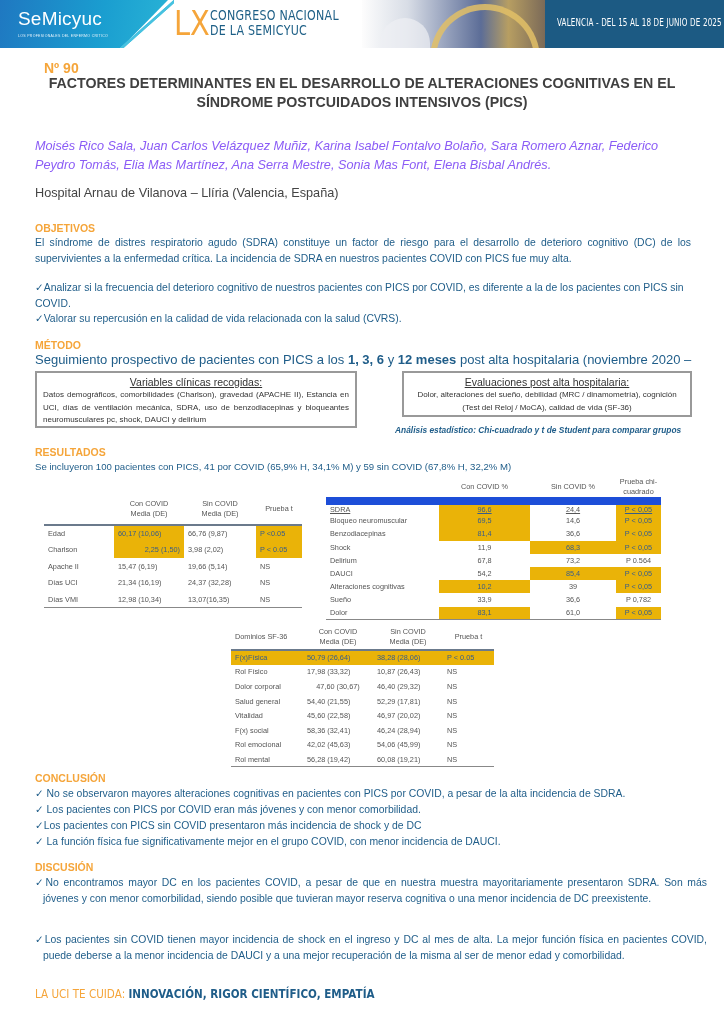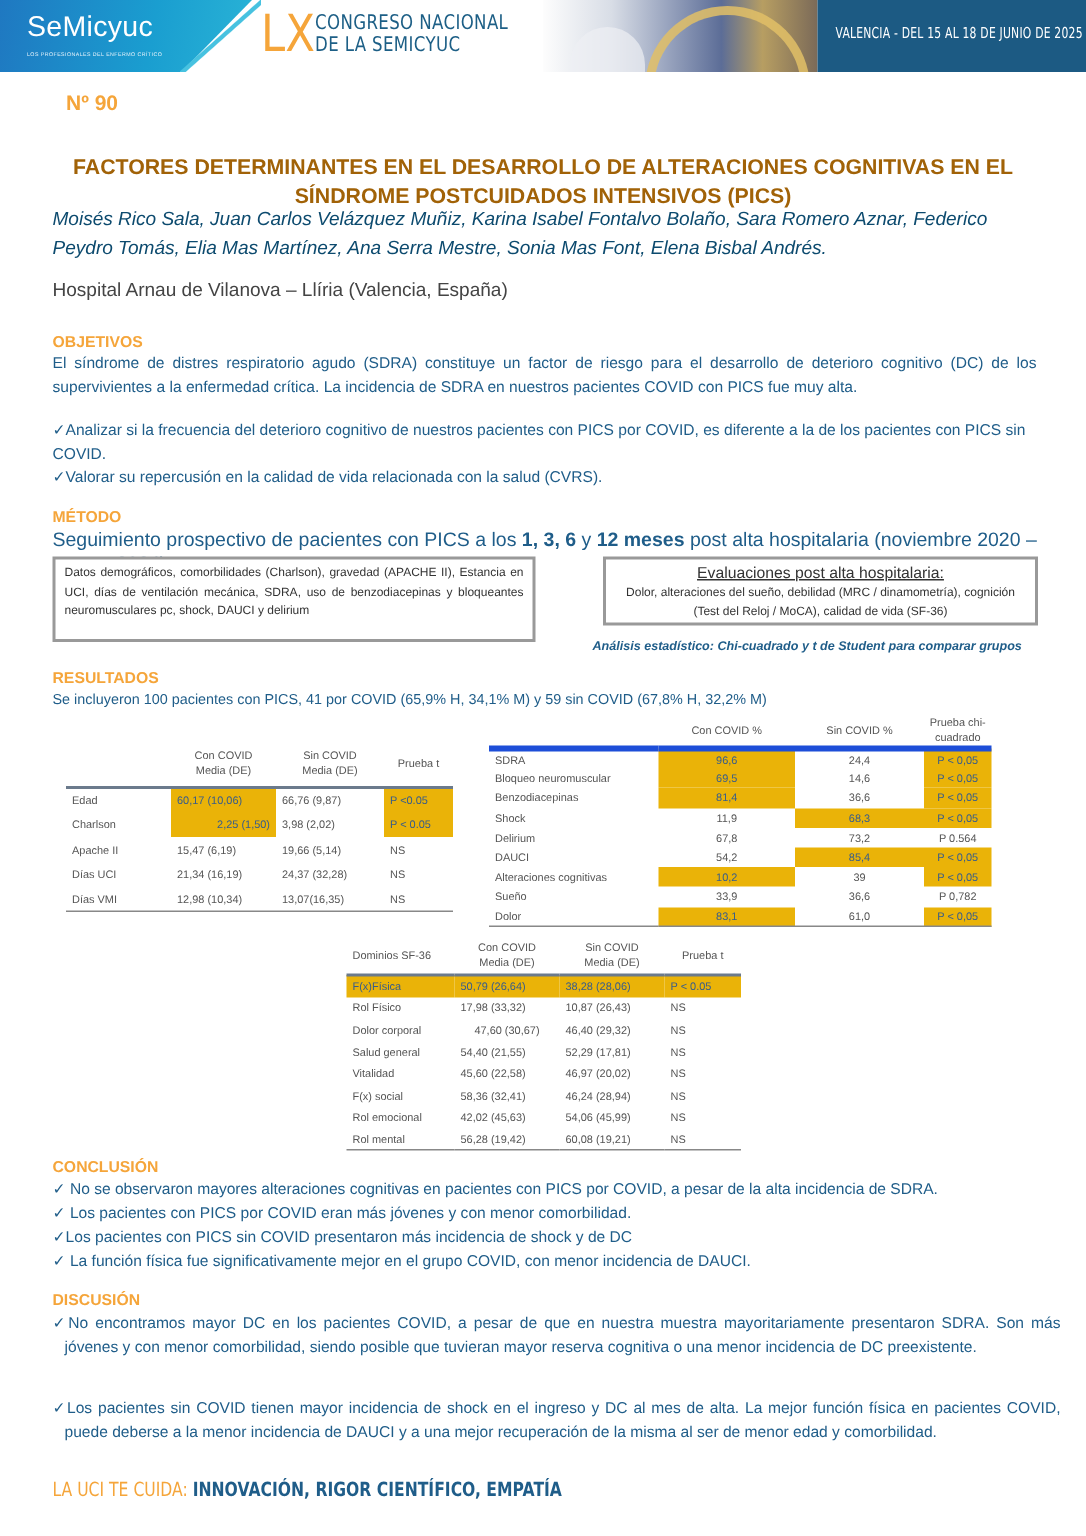--- a/index.html
+++ b/index.html
@@ -18,22 +18,22 @@
   .lx { position: absolute; left: 174px; top: 3px; color: #f5a53a; font-family: "DejaVu Sans", sans-serif; font-size: 34px; font-weight: normal; line-height: 40px; transform: scaleX(0.85); transform-origin: left; }
   .congreso { position: absolute; left: 210px; top: 8px; color: #1d5f86; font-family: "DejaVu Sans", sans-serif; font-size: 13.5px; line-height: 15px; transform: scaleX(0.82); transform-origin: left; letter-spacing: 0.3px; }
   .hdr-photo { position: absolute; left: 362px; top: 0; width: 183px; height: 48px;
     background: linear-gradient(90deg, #fdfdfd 0%, #d8dde6 25%, #9aa5bf 45%, #5c6d97 65%, #b79e62 80%, #7b6a58 100%); }
   .arch1 { position: absolute; left: 430px; top: 4px; width: 110px; height: 60px; border-radius: 60px 60px 0 0; border: 6px solid #e2c067; border-bottom: none; opacity: .85; }
   .arch2 { position: absolute; left: 380px; top: 18px; width: 50px; height: 40px; border-radius: 40px 40px 0 0; background: #eef0f4; opacity: .7; }
   .hdr-right { position: absolute; left: 545px; top: 0; width: 179px; height: 48px; background: #1c5a83; }
   .hdr-date { position: absolute; left: 557px; top: 17px; color: #fff; font-family: "DejaVu Sans", sans-serif; font-size: 10px; transform: scaleX(0.72); transform-origin: left; white-space: nowrap; letter-spacing: .2px; }
 
   .num { position: absolute; left: 44px; top: 60px; color: #f5a53a; font-weight: bold; font-size: 14px; }
-  .title { position: absolute; left: 20px; top: 103px; width: 684px; text-align: center; color: #a16207; font-weight: bold; font-size: 14.2px; line-height: 19px; }
-  .authors { position: absolute; left: 35px; top: 137px; width: 660px; font-style: italic; font-size: 12.7px; line-height: 19px; color: #0c4a6e; }
+  .title { position: absolute; left: 20px; top: 74px; width: 684px; text-align: center; color: #404040; font-weight: bold; font-size: 14.2px; line-height: 19px; }
+  .authors { position: absolute; left: 35px; top: 137px; width: 660px; font-style: italic; font-size: 12.7px; line-height: 19px; color: #8b5cf6; }
   .hospital { position: absolute; left: 35px; top: 186px; font-size: 12.7px; color: #444; }
 
   .sec { position: absolute; left: 35px; color: #f5a53a; font-weight: bold; font-size: 10.5px; }
   .para { position: absolute; left: 35px; width: 656px; font-size: 10.4px; line-height: 16px; color: #1f5d89; text-align: justify; }
   .check { position: absolute; left: 35px; width: 660px; font-size: 10.4px; line-height: 16px; color: #1f5d89; }
 
   .box { position: absolute; border: 2px solid #999; background: #fff; padding: 3px 6px; font-size: 8px; line-height: 12.5px; color: #333; }
   .box-title { text-align: center; text-decoration: underline; font-size: 10.5px; line-height: 13px; color: #333; }
   .analysis { position: absolute; left: 395px; top: 425px; font-size: 8.4px; font-weight: bold; font-style: italic; color: #1f5d89; }
 
@@ -45,21 +45,21 @@
   .t1 thead tr { height: 32px; }
   .t1 th { padding: 0 4px; }
   .t1 tbody tr:first-child td { border-top: 2px solid #6b7a8c; }
   .t1 tbody tr:last-child td { border-bottom: 1px solid #888; }
   .t2 { left: 326px; top: 477px; width: 335px; }
   .t2 thead tr { height: 15px; }
   .t2 th { text-align: center; }
   .t2 th:first-child { text-align: left; }
   .t2 td { height: 13.2px; }
   .t2 td.c { text-align: center; }
-  .t2 tbody tr:first-child td { border-top: 4px solid #1d4ed8; }
+  .t2 tbody tr:first-child td { border-top: 8px solid #1d4ed8; text-decoration: underline; }
   .t2 tbody tr:last-child td { border-bottom: 1px solid #888; }
   .t3 { left: 231px; top: 624px; width: 263px; }
   .t3 thead tr { height 26px; height: 26px; }
   .t3 th { text-align: center; padding: 0 4px; }
   .t3 th:first-child { text-align: left; }
   .t3 td { height: 14.6px; }
   .t3 tbody tr:first-child td { border-top: 2px solid #6b7a8c; }
   .t3 tbody tr:last-child td { border-bottom: 1px solid #888; }
 
   .footer { position: absolute; left: 35px; top: 986px; font-family: "DejaVu Sans", sans-serif; font-size: 13px; transform: scaleX(0.8); transform-origin: left; white-space: nowrap; }
@@ -96,20 +96,21 @@
 
 <div class="sec" style="top:222px">OBJETIVOS</div>
 <div class="para" style="top:235px">El síndrome de distres respiratorio agudo (SDRA) constituye un factor de riesgo para el desarrollo de deterioro cognitivo (DC) de los supervivientes a la enfermedad crítica. La incidencia de SDRA en nuestros pacientes COVID con PICS fue muy alta.</div>
 <div class="check" style="top:280px">✓Analizar si la frecuencia del deterioro cognitivo de nuestros pacientes con  PICS por COVID, es diferente a la de los pacientes con PICS sin COVID.</div>
 <div class="check" style="top:311px">✓Valorar su repercusión en la calidad de vida relacionada con la salud (CVRS).</div>
 
 <div class="sec" style="top:339px">MÉTODO</div>
 <div class="check" style="top:352px; font-size:13px;"><span>Seguimiento prospectivo de pacientes con PICS a los </span><b>1, 3, 6</b><span> y </span><b>12 meses</b><span> post alta hospitalaria (noviembre 2020 – agosto 2024).</span></div>
 
 <div class="box" style="left:35px; top:371px; width:322px; height:57px;">
+  <div class="box-title">Variables clínicas recogidas:</div>
   <div style="text-align:justify">Datos demográficos, comorbilidades (Charlson), gravedad (APACHE II), Estancia en UCI, días de ventilación mecánica, SDRA, uso de benzodiacepinas y bloqueantes neuromusculares pc, shock, DAUCI y delirium</div>
 </div>
 <div class="box" style="left:402px; top:371px; width:290px; height:46px; text-align:center;">
   <div class="box-title">Evaluaciones post alta hospitalaria:</div>
   <div>Dolor, alteraciones del sueño, debilidad (MRC / dinamometría), cognición (Test del Reloj / MoCA), calidad de vida (SF-36)</div>
 </div>
 <div class="analysis">Análisis estadístico: Chi-cuadrado y t de Student para comparar grupos</div>
 
 <div class="sec" style="top:446px">RESULTADOS</div>
 <div class="check" style="top:459px; font-size:9.6px;">Se incluyeron 100 pacientes con PICS, 41 por COVID (65,9% H, 34,1% M) y 59 sin COVID (67,8% H, 32,2% M)</div>

